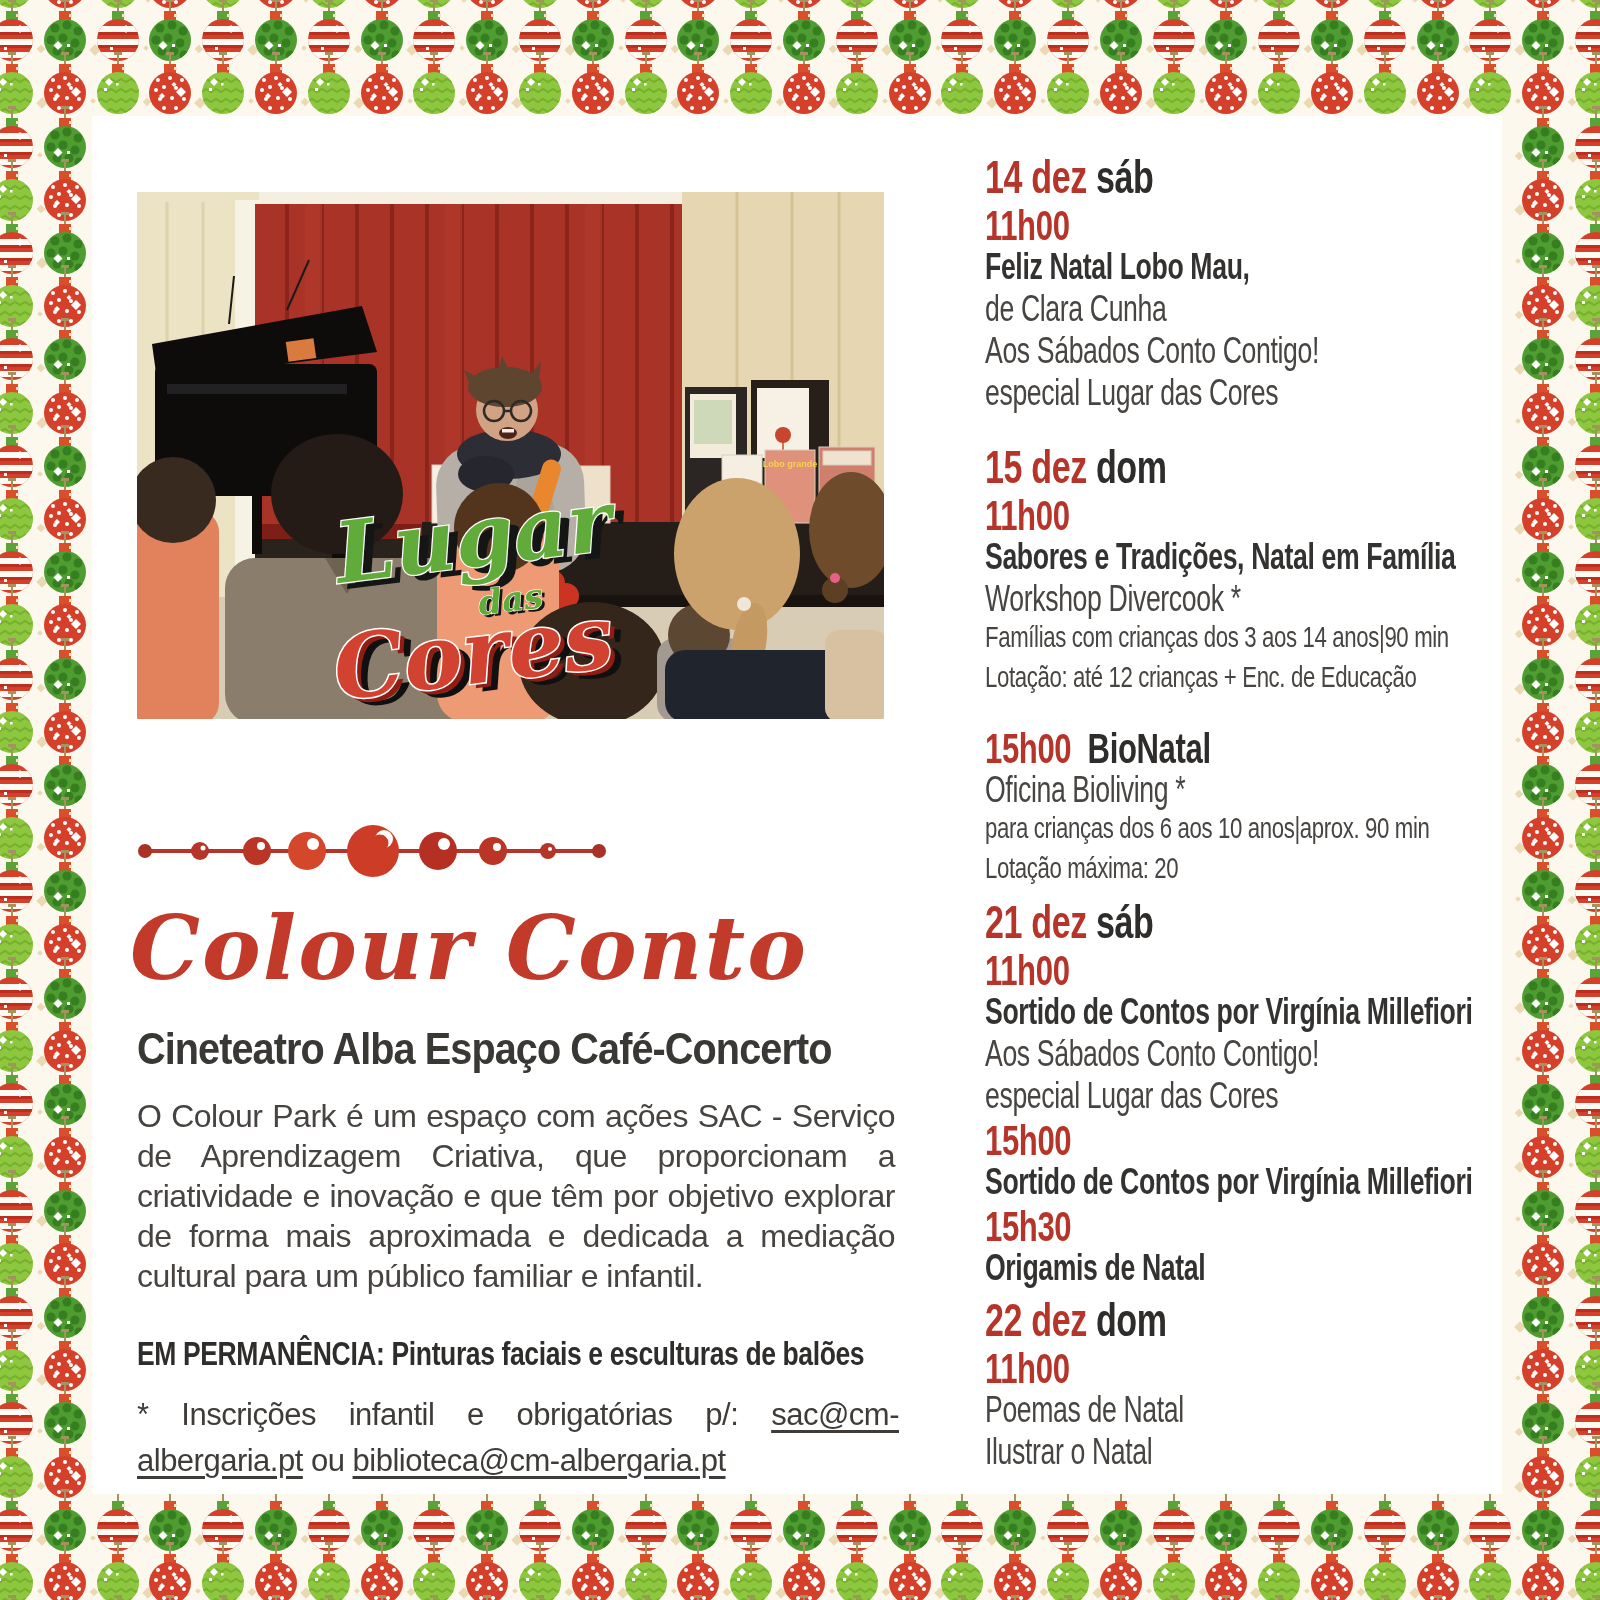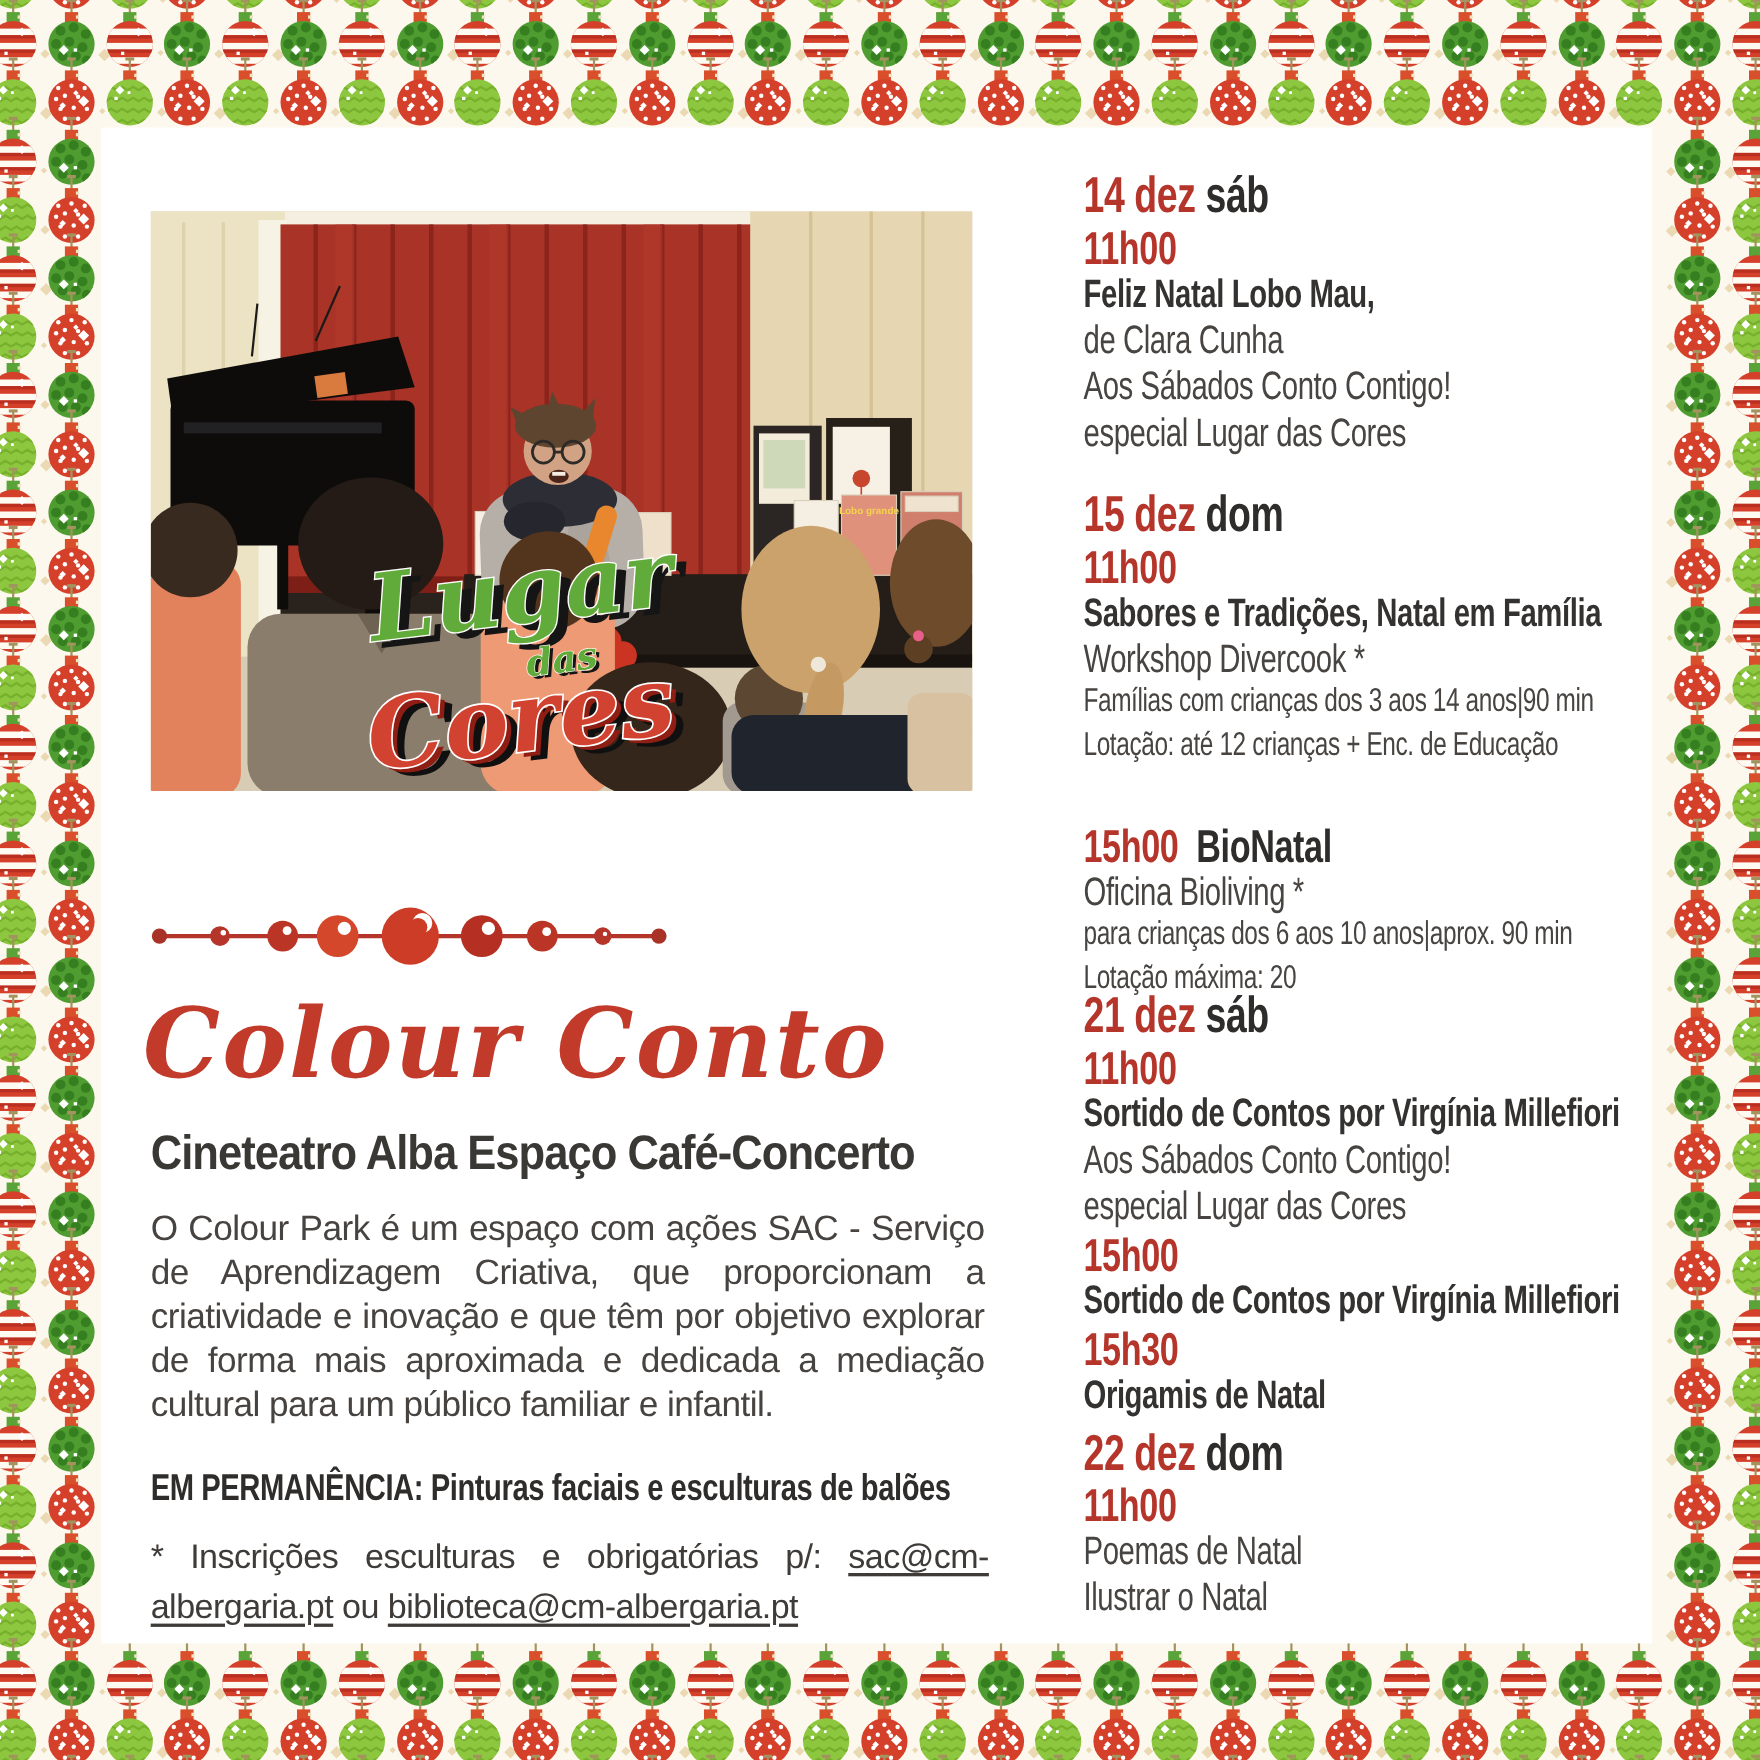--- a/index.html
+++ b/index.html
@@ -1622,40 +1622,40 @@
     <circle cx="243" cy="25" r="8.5" fill="#cc3c26"></circle>
     <circle cx="307" cy="26" r="6" fill="#ffffff"></circle>
     <circle cx="360" cy="29" r="4" fill="#ffffff"></circle>
     <circle cx="413" cy="31" r="2" fill="#ffffff"></circle>
   </svg>
 
   <div id="title">Colour Conto</div>
   <div id="subtitle">Cineteatro Alba Espaço Café-Concerto</div>
   <div id="paragraph">O Colour Park é um espaço com ações SAC - Serviço de Aprendizagem Criativa, que proporcionam a criatividade e inovação e que têm por objetivo explorar de forma mais aproximada e dedicada a mediação cultural para um público familiar e infantil.</div>
   <div id="permanence">EM PERMANÊNCIA: Pinturas faciais e esculturas de balões</div>
-  <div id="note"><span>* Inscrições esculturas e obrigatórias p/: </span><span class="email">sac@cm-albergaria.pt</span><span> ou </span><span class="email">biblioteca@cm-albergaria.pt</span></div>
+  <div id="note"><span>* Inscrições infantil e obrigatórias p/: </span><span class="email">sac@cm-albergaria.pt</span><span> ou </span><span class="email">biblioteca@cm-albergaria.pt</span></div>
 
   <div id="schedule">
       <div class="sec" style="top: 150px;">
         <div class="ln date"><span class="red">14 dez </span><span class="dark">sáb</span></div>
         <div class="ln time">11h00</div>
         <div class="ln bold">Feliz Natal Lobo Mau,</div>
         <div class="ln reg">de Clara Cunha</div>
         <div class="ln reg">Aos Sábados Conto Contigo!</div>
         <div class="ln reg">especial Lugar das Cores</div>
       </div>
       <div class="sec" style="top: 440px;">
         <div class="ln date"><span class="red">15 dez </span><span class="dark">dom</span></div>
         <div class="ln time">11h00</div>
         <div class="ln bold">Sabores e Tradições, Natal em Família</div>
         <div class="ln reg">Workshop Divercook *</div>
         <div class="ln small">Famílias com crianças dos 3 aos 14 anos|90 min</div>
         <div class="ln small">Lotação: até 12 crianças + Enc. de Educação</div>
       </div>
-      <div class="sec" style="top: 746px;">
+      <div class="sec" style="top: 725px;">
         <div class="ln timetitle"><span class="red">15h00</span><span class="dark">BioNatal</span></div>
         <div class="ln reg">Oficina Bioliving *</div>
         <div class="ln small">para crianças dos 6 aos 10 anos|aprox. 90 min</div>
         <div class="ln small">Lotação máxima: 20</div>
       </div>
       <div class="sec" style="top: 895px;">
         <div class="ln date"><span class="red">21 dez </span><span class="dark">sáb</span></div>
         <div class="ln time">11h00</div>
         <div class="ln bold">Sortido de Contos por Virgínia Millefiori</div>
         <div class="ln reg">Aos Sábados Conto Contigo!</div>

